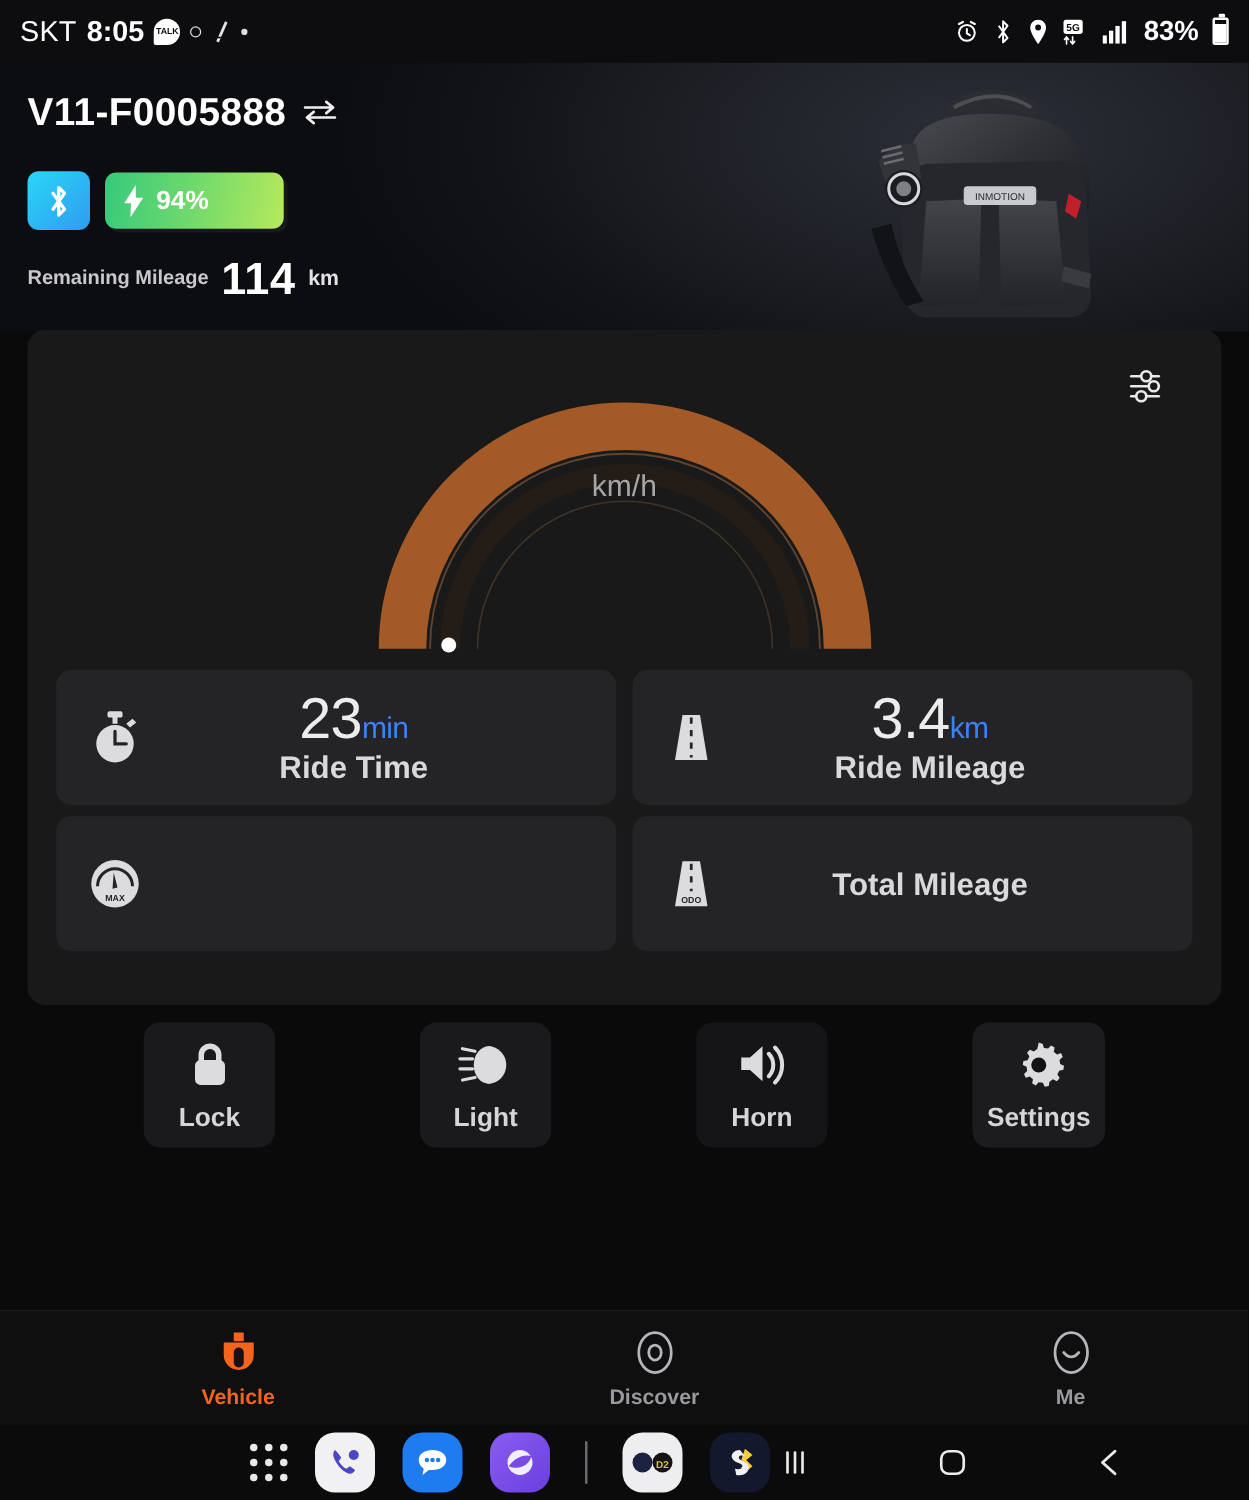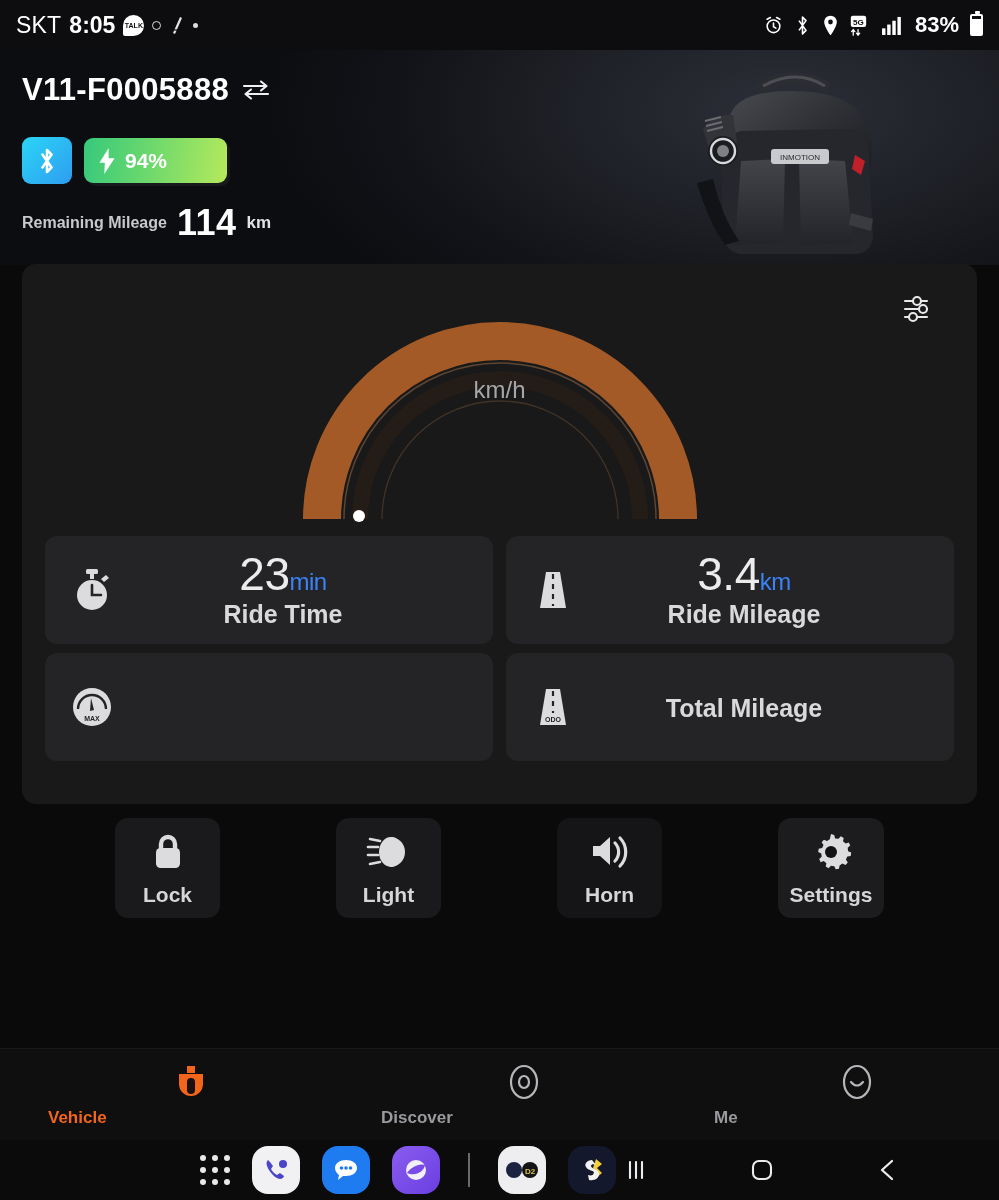--- a/index.html
+++ b/index.html
@@ -115,21 +115,21 @@
   .act-lbl{ font-size:21px; font-weight:700; color:#d6d6d9; }
   .act-ico{ height:46px; display:flex; align-items:center; justify-content:center; }
 
   
   .tabbar{
     position:absolute; left:0; top:1048px; width:999px; height:92px;
     background:#0f0f10; border-top:1px solid #191a1c;
     display:flex; align-items:center;
   }
   .tab{
-    flex:1; display:flex; flex-direction:column; gap:5px;
+    flex:1; display:flex; flex-direction:column; align-items:center; gap:5px;
     cursor:pointer;
     margin-left:48px;
   }
   .tab-lbl{ font-size:17px; font-weight:700; color:#9a9a9e; }
   .tab.active .tab-lbl{ color:#f4651c; }
   .tab-ico{ height:42px; display:flex; align-items:center; justify-content:center; }
 
   
   .taskbar{
     position:absolute; left:0; top:1140px; width:999px; height:60px;

